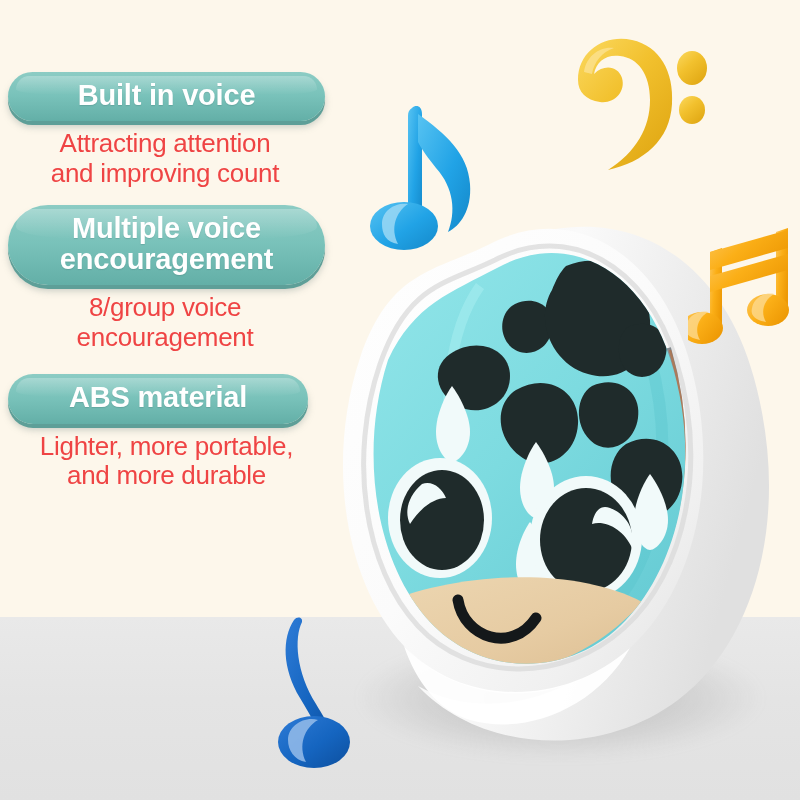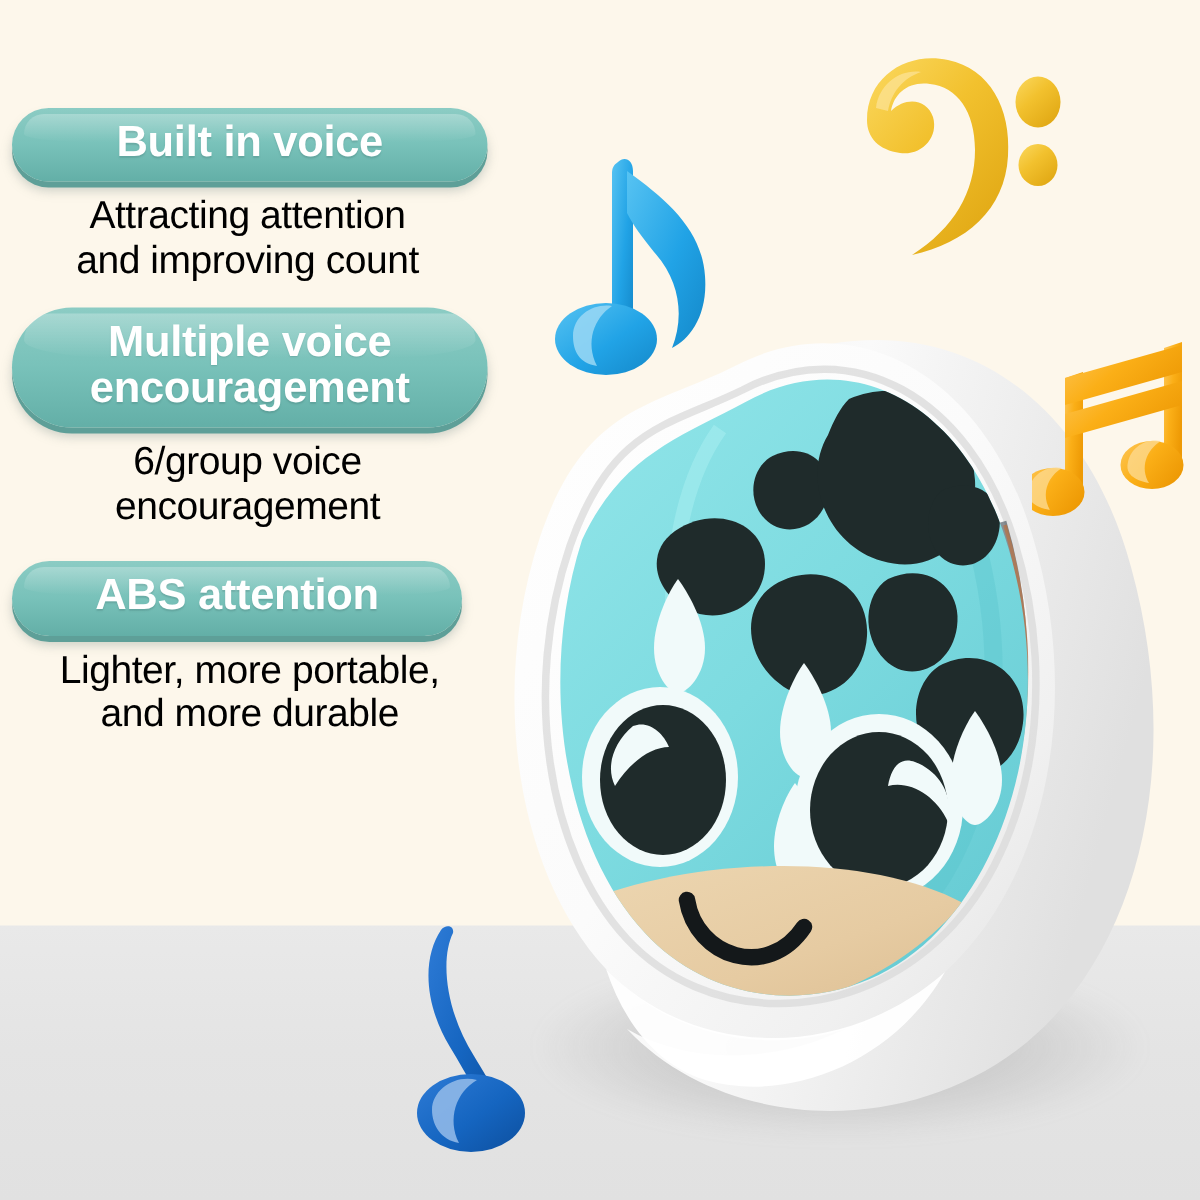--- a/index.html
+++ b/index.html
@@ -43,21 +43,21 @@
   }
   .pill::after{
     content:"";position:absolute;left:8px;right:8px;top:4px;height:38%;
     border-radius:44px 44px 60% 60%/44px 44px 100% 100%;
     background:linear-gradient(180deg,rgba(255,255,255,.26),rgba(255,255,255,0));
     pointer-events:none;
   }
   .pill-line{display:block;}
   .caption{
     margin-top:8px;
-    color:#000000;
+    color:#ef4444;
     font-size:26px;
     line-height:1.14;
     text-align:center;
     width:330px;
     letter-spacing:-0.3px;
   }
   .caption span{display:block;}
   .f1 .pill{margin-left:8px;}
   .f1 .caption{margin-left:0px;}
   .f2 .pill{margin-left:8px;}
@@ -254,28 +254,28 @@
         <span>and improving count</span>
       </div>
     </div>
 
     <div class="feature f2">
       <div class="pill">
         <span class="pill-line">Multiple voice</span>
         <span class="pill-line">encouragement</span>
       </div>
       <div class="caption">
-        <span>6/group voice</span>
+        <span>8/group voice</span>
         <span>encouragement</span>
       </div>
     </div>
 
     <div class="feature f3">
       <div class="pill">
-        <span class="pill-line">ABS attention</span>
+        <span class="pill-line">ABS material</span>
       </div>
       <div class="caption">
         <span>Lighter, more portable,</span>
         <span>and more durable</span>
       </div>
     </div>
 
   </div>
 
 </div>

